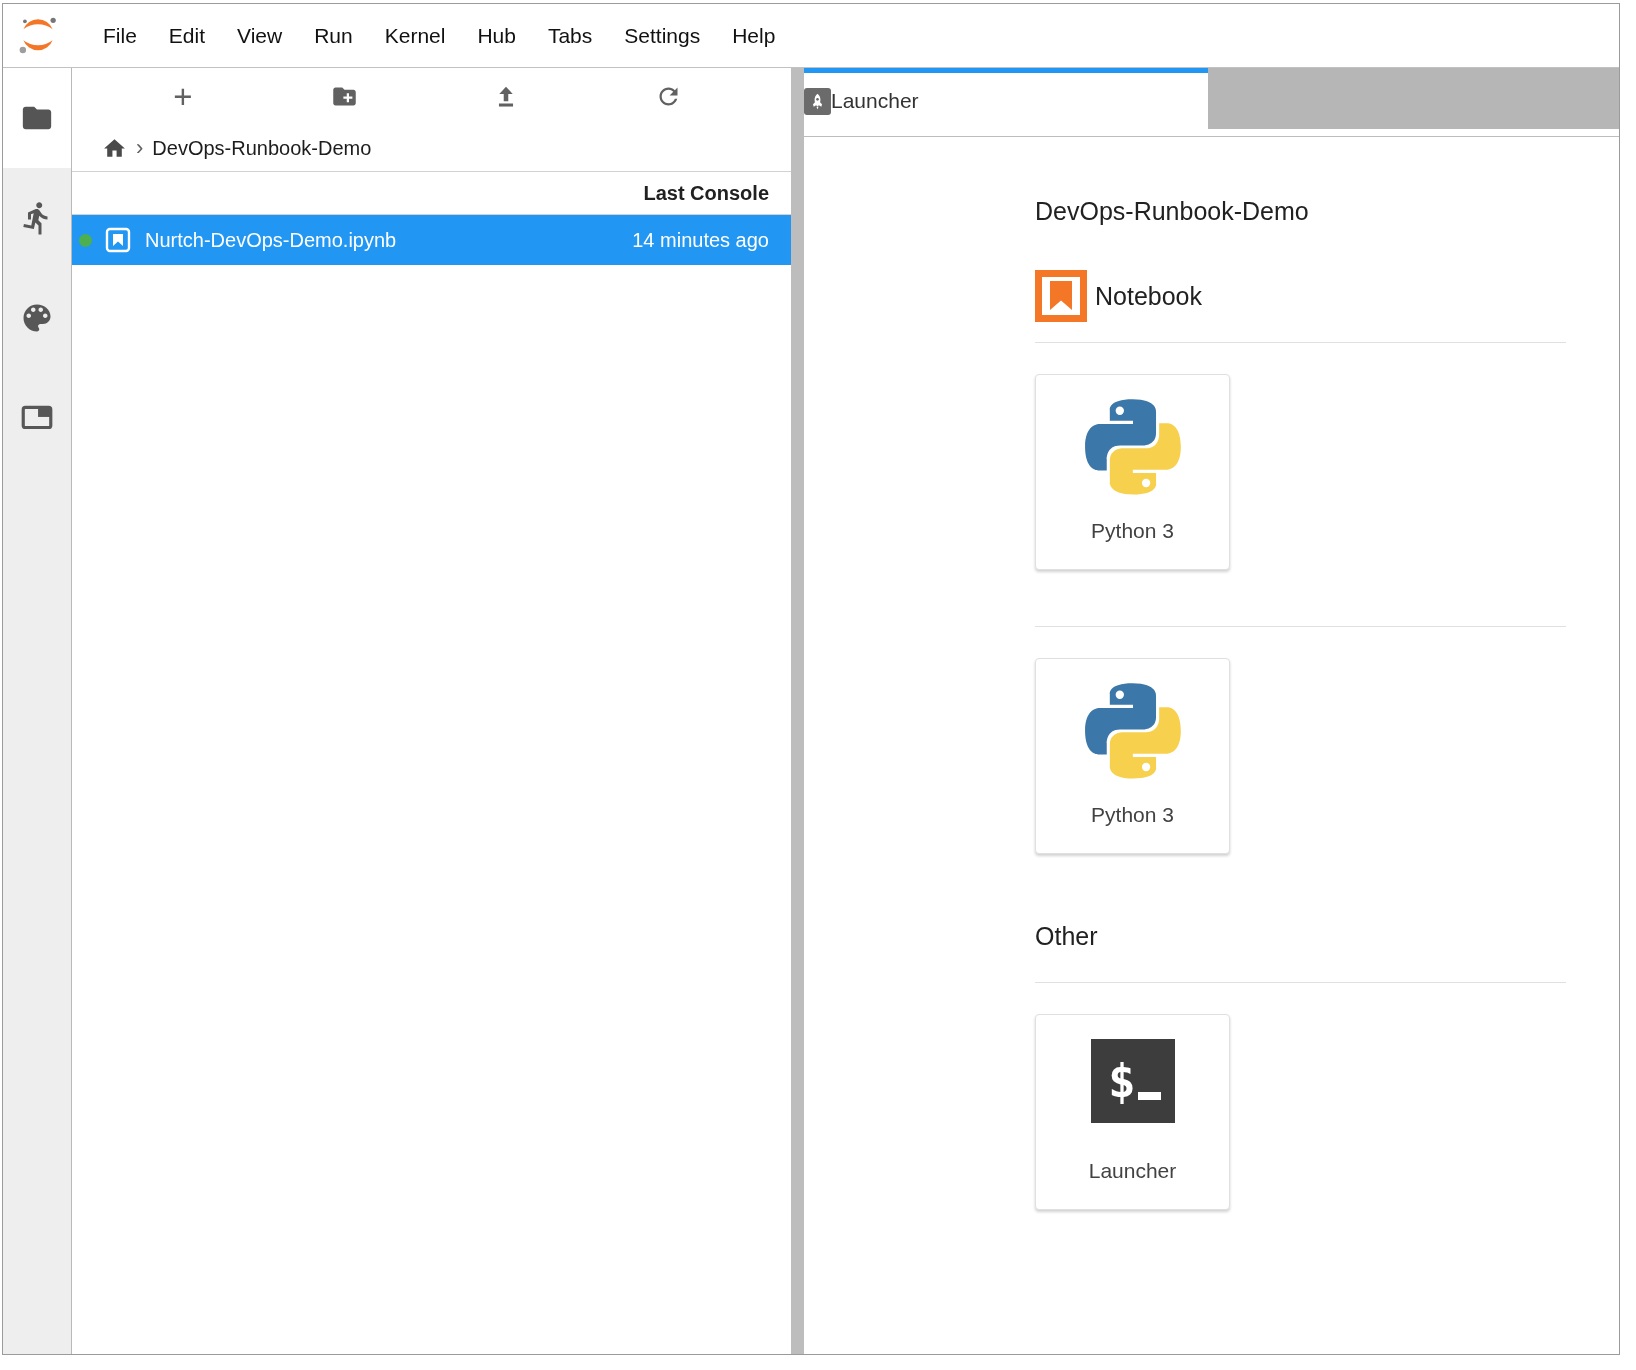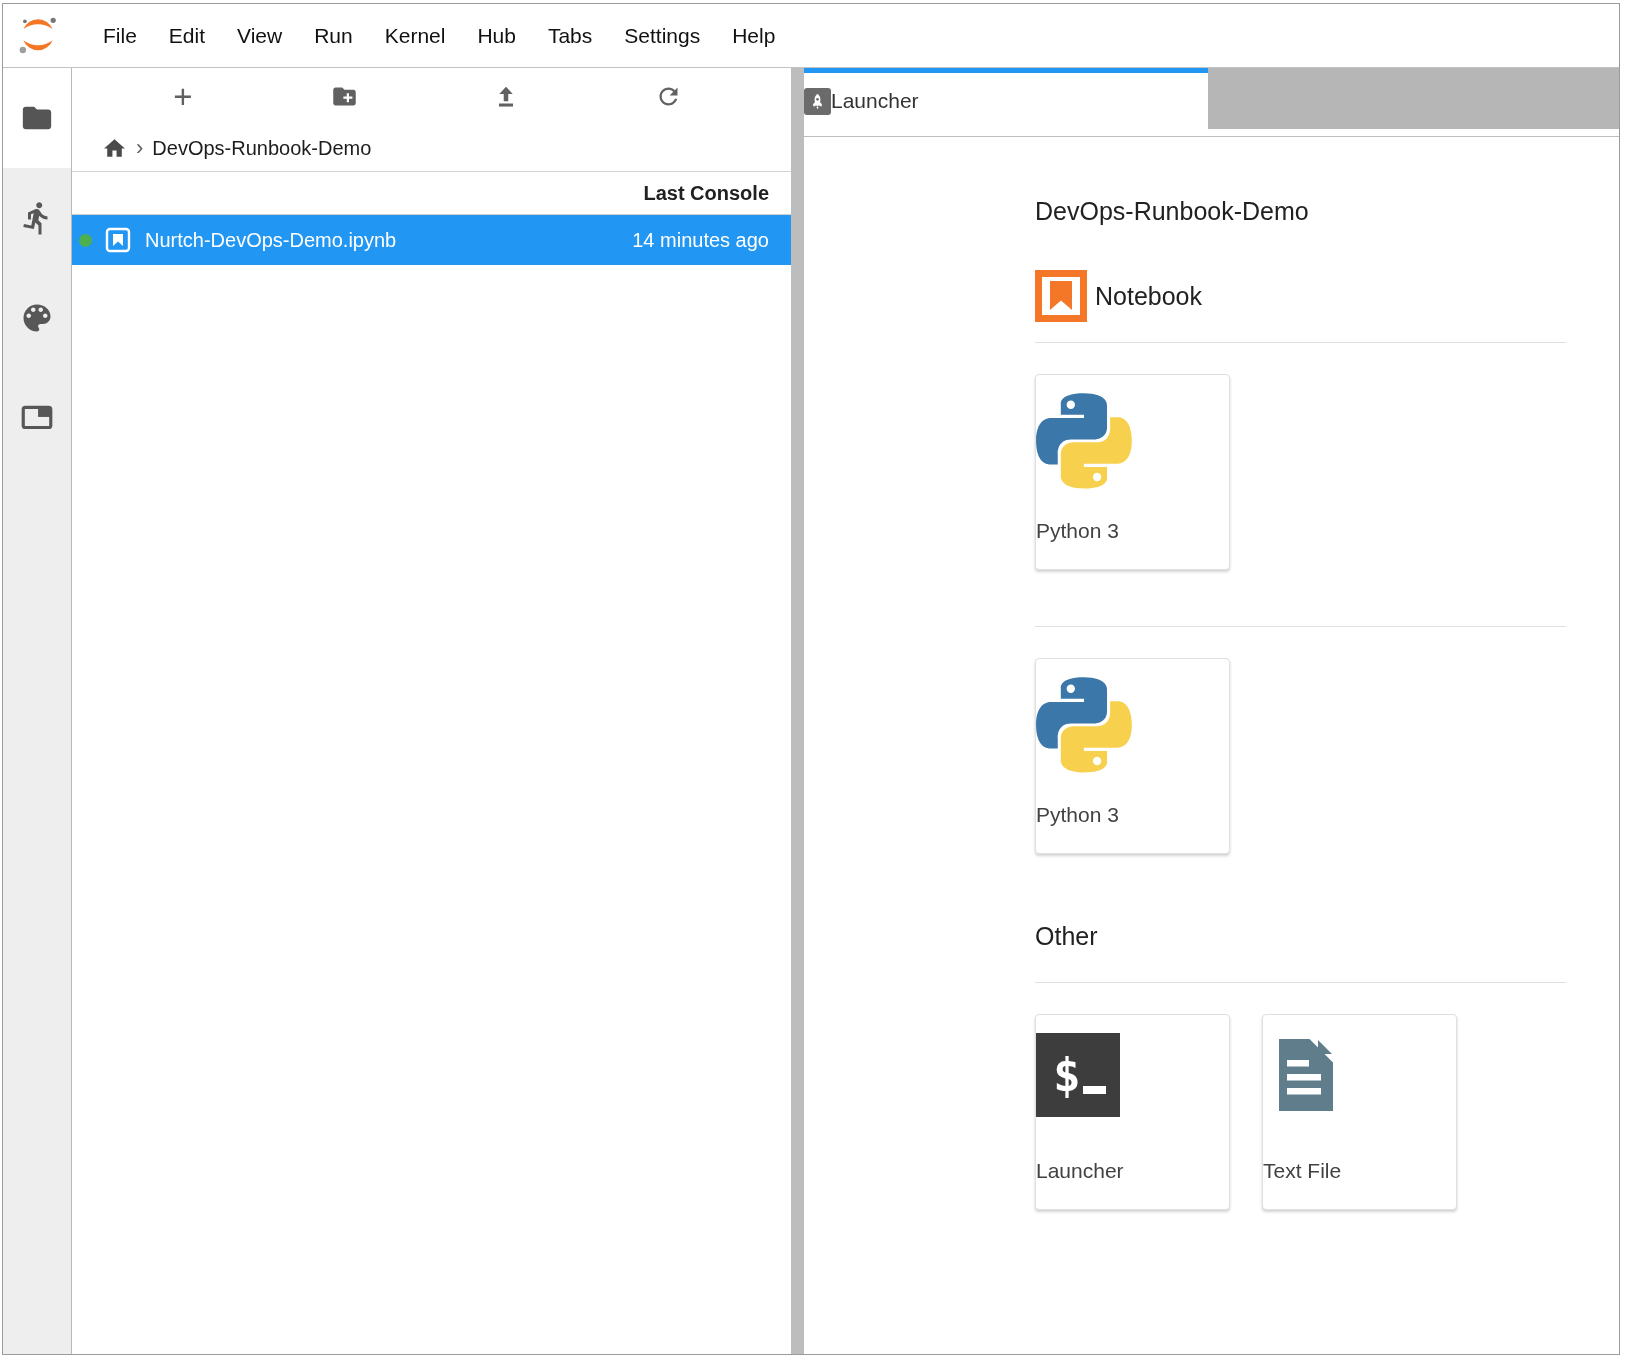--- a/index.html
+++ b/index.html
@@ -55,21 +55,21 @@
     display:flex; align-items:center; justify-content:center; flex:none; }
   .tab-gap { height:7px; flex:none; background:#fff; }
   .launcher { flex:1; border-top:1px solid #bdbdbd; overflow:hidden; padding:60px 0 0 231px; }
   .launcher-title { font-size:25px; color:#212121; margin-bottom:44px; font-weight:400; }
   .section { margin-bottom:56px; }
   .sec-head { display:flex; align-items:center; gap:8px; height:52px; font-size:25px; color:#212121; }
   .sec-rule { width:531px; border:none; border-top:1px solid #e0e0e0; margin-top:20px; }
   .cards { display:flex; gap:32px; margin-top:31px; }
   .card { width:195px; height:196px; background:#fff; border:1px solid #e0e0e0; border-radius:4px;
     box-shadow:0 2px 3px rgba(0,0,0,0.18); display:flex; flex-direction:column;
-    justify-content:space-between; padding:18px 0 26px; cursor:pointer; }
+    align-items:center; justify-content:space-between; padding:24px 0 26px; cursor:pointer; }
   .card-label { font-size:21px; color:#424242; }
 </style>
 </head>
 <body>
 
 <div class="window">
 
   <div class="menubar">
     <svg class="logo" viewBox="0 0 44 44">
       <path d="M8 15.5 A 15 15 0 0 1 36 15.5 A 23 23 0 0 0 8 15.5 Z" fill="#F37726"></path>
@@ -225,30 +225,19 @@
           <hr class="sec-rule">
           <div class="cards">
             <div class="card">
               <svg width="84" height="84" viewBox="0 0 84 84">
                 <rect width="84" height="84" fill="#3D3D3D"></rect>
                 <text x="17" y="58" font-family="'DejaVu Sans Mono',monospace" font-size="46" font-weight="bold" fill="#fff">$</text>
                 <rect x="47" y="53" width="23" height="8" fill="#fff"></rect>
               </svg>
               <span class="card-label">Launcher</span>
             </div>
-            <div class="card">
-              <svg width="84" height="84" viewBox="0 0 84 84">
-                <path d="M16 6 H50 L70 26 V78 H16 Z" fill="#607D8B"></path>
-                <path d="M47 3 L73 29" stroke="#fff" stroke-width="5"></path>
-                <path d="M55 7 L69 21 H55 Z" fill="#607D8B"></path>
-                <rect x="24" y="27" width="22" height="6.5" fill="#fff"></rect>
-                <rect x="24" y="41" width="34" height="6.5" fill="#fff"></rect>
-                <rect x="24" y="55" width="34" height="6.5" fill="#fff"></rect>
-              </svg>
-              <span class="card-label">Text File</span>
-            </div>
           </div>
         </div>
 
       </div>
     </div>
   </div>
 </div>
 
 </body></html>

